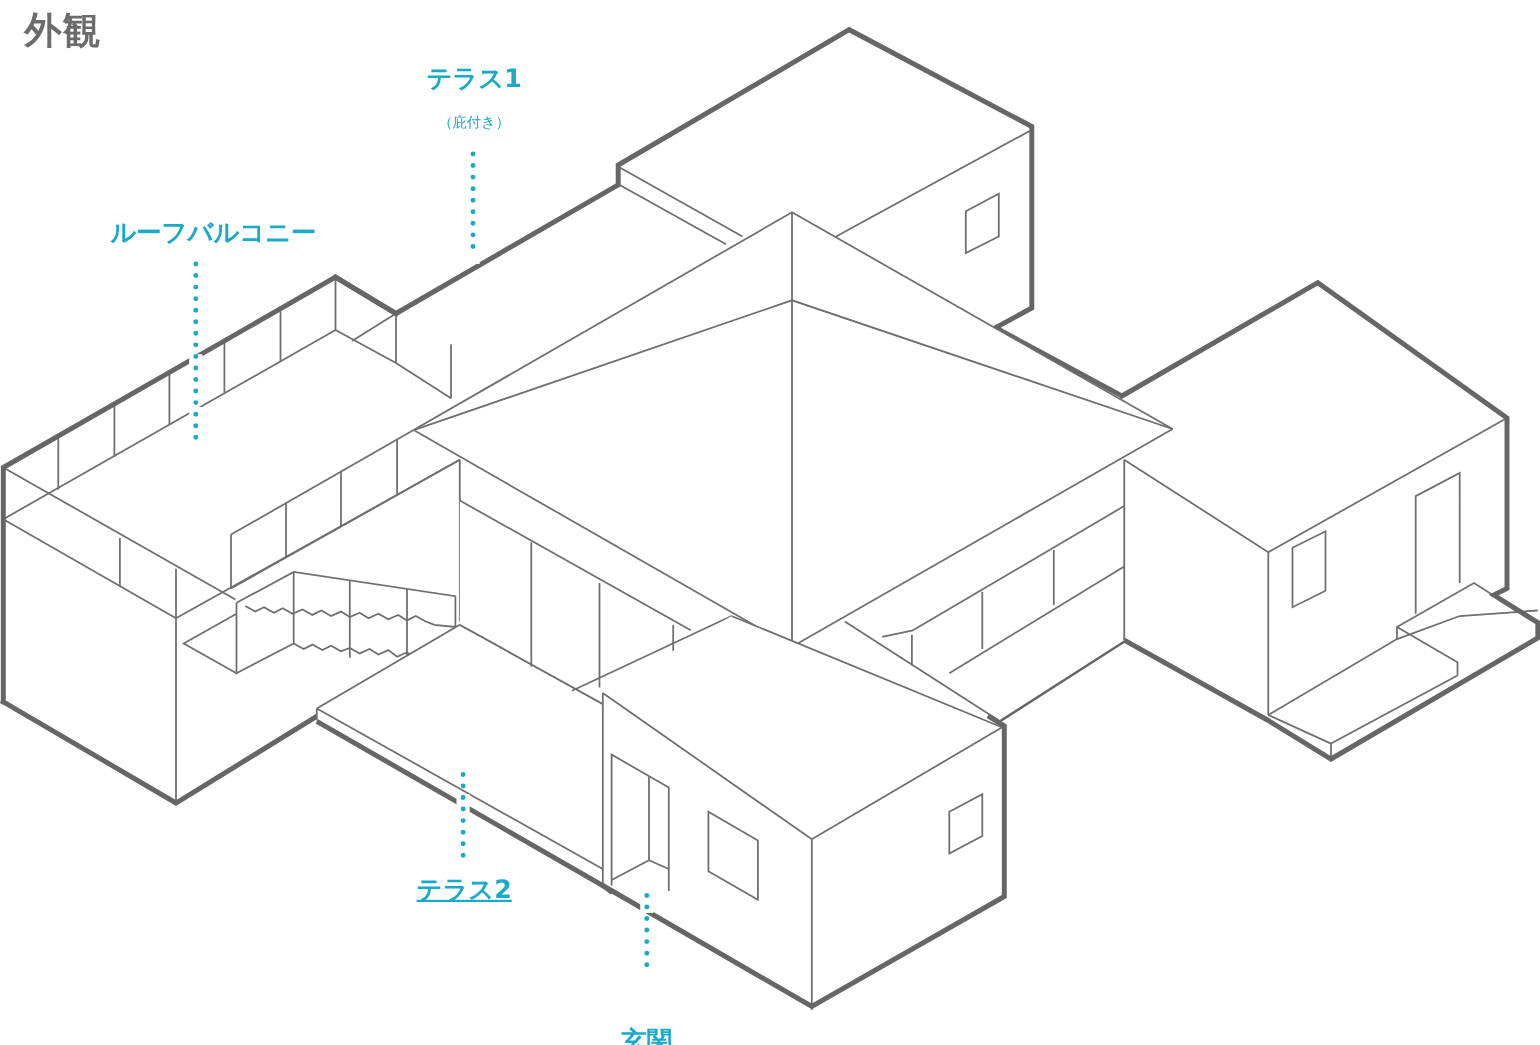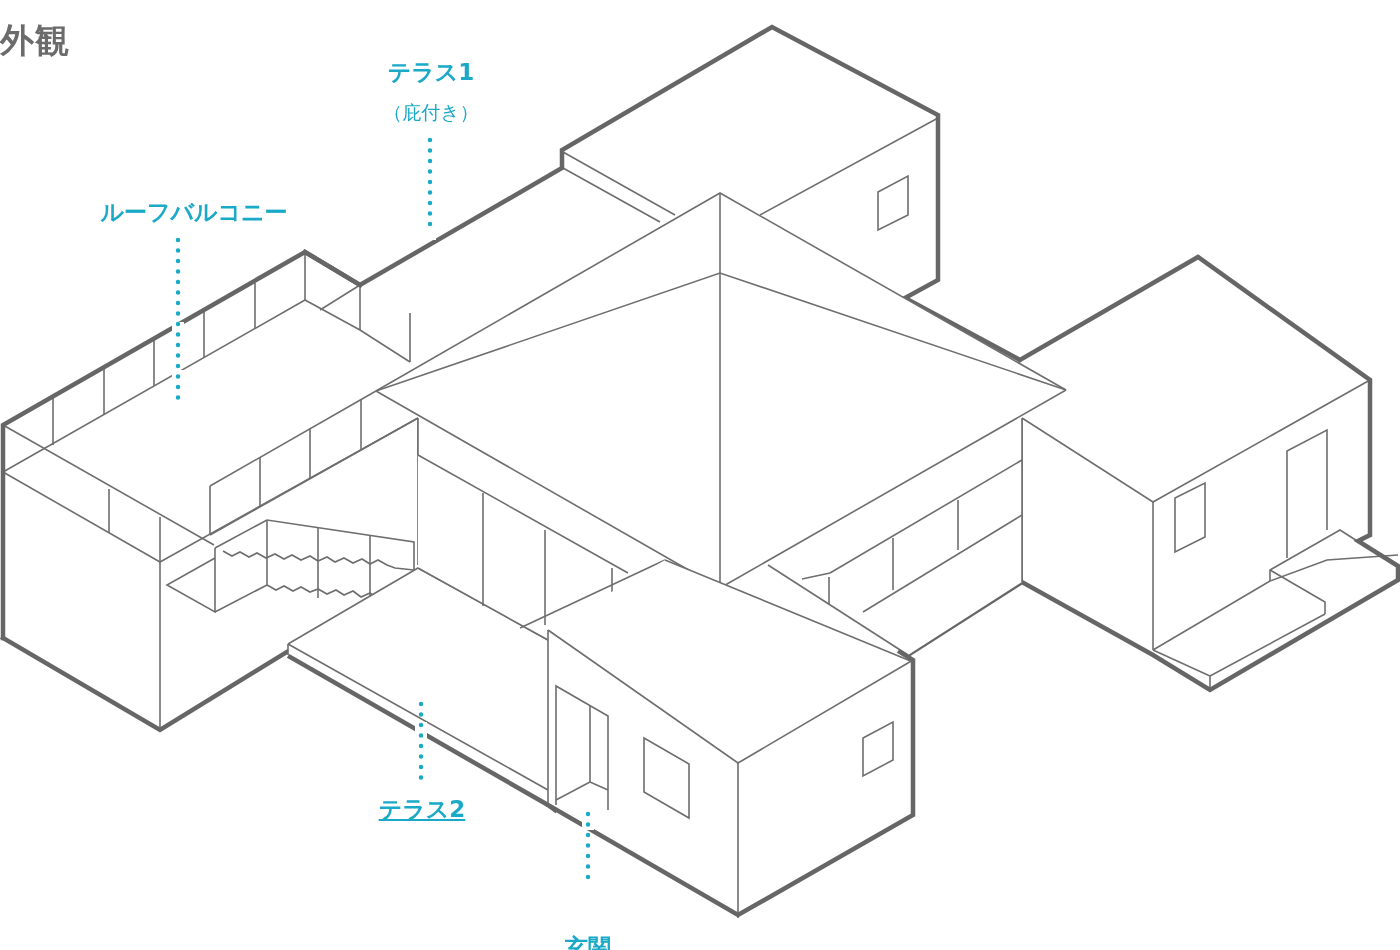--- a/index.html
+++ b/index.html
@@ -1,28 +1,28 @@
 <!DOCTYPE html>
 <html><head>
 <meta charset="utf-8">
 <style>
   html, body { margin: 0; padding: 0; background: #ffffff; }
   body { width: 1400px; height: 950px; position: relative; overflow: hidden;
          font-family: "DejaVu Sans", "Liberation Sans", sans-serif; }
-  .title { position: absolute; left: 0; top: 20px; font-size: 34px; font-weight: bold;
-           color: #6b6b6b; letter-spacing: 1px; line-height: 40px; }
+  .title { position: absolute; left: 0; top: 8px; font-size: 34px; font-weight: bold;
+           color: #6b6b6b; letter-spacing: 1px; line-height: 40px; padding-left: 22px; }
   svg.drawing { position: absolute; left: 0; top: 0; }
   .thick { stroke: #666666; stroke-width: 4.5; fill: none; stroke-linejoin: miter; stroke-linecap: square; }
   .thin  { stroke: #6e6e6e; stroke-width: 1.6; fill: none; stroke-linejoin: miter; }
   .face  { fill: #ffffff; stroke: none; }
   .leader { stroke: #1aa9c7; stroke-width: 4.5; stroke-linecap: round; stroke-dasharray: 0 10.5; fill: none; }
   .gap { stroke: #ffffff; stroke-width: 12; }
   .label { position: absolute; color: #1aa9c7; font-weight: bold; font-size: 23px;
            white-space: nowrap; line-height: 28px; text-align: center; }
-  .label.sub { font-size: 19px; font-weight: normal; color: #1aa9c7; }
+  .label.sub { font-size: 13px; font-weight: normal; color: #1aa9c7; }
 </style>
 </head>
 <body>
 
 <div class="title">外観</div>
 
 <svg class="drawing" width="1400" height="950" viewBox="0 0 1400 950">
 
   <g>
     <polygon class="face" points="562,150 780,23 938,115 938,270 905,290 760,215 562,150"></polygon>

